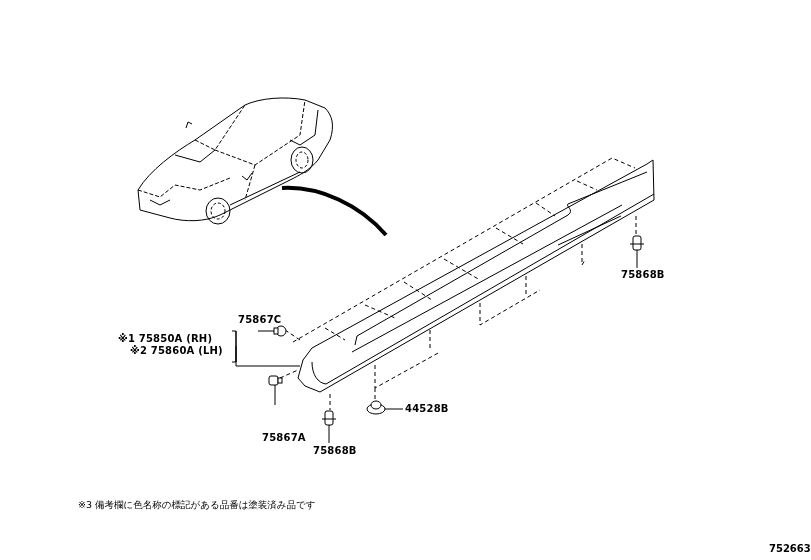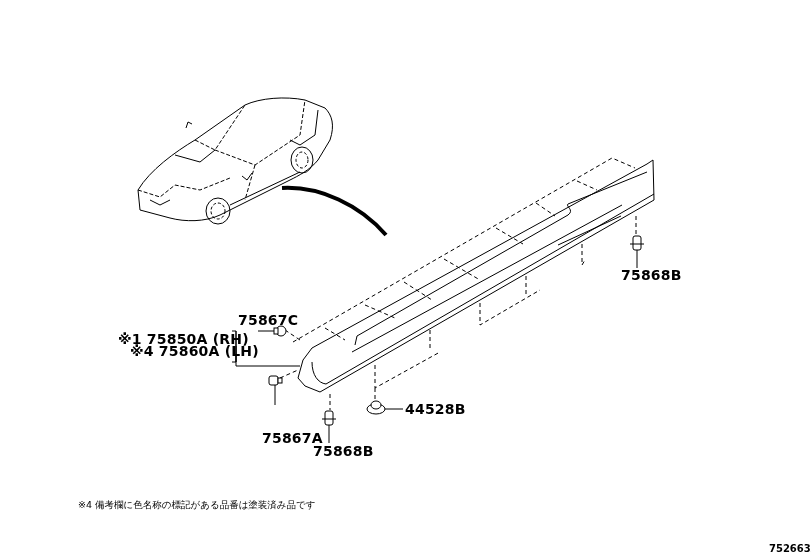--- a/index.html
+++ b/index.html
@@ -1,20 +1,20 @@
 <!DOCTYPE html>
 <html><head>
 <meta charset="utf-8">
 <style>
   html, body { margin: 0; padding: 0; background: #ffffff; }
   body { width: 811px; height: 560px; position: relative; overflow: hidden;
          font-family: "DejaVu Sans", sans-serif; color: #000; }
   svg.diagram { position: absolute; left: 0; top: 0; }
   .lbl { position: absolute; font-family: "DejaVu Sans", sans-serif; font-weight: bold;
-         font-size: 14px; letter-spacing: 0.2px; white-space: nowrap; line-height: 12px; }
+         font-size: 10px; letter-spacing: 0.2px; white-space: nowrap; line-height: 12px; }
   .note { position: absolute; font-size: 9.5px; white-space: nowrap; line-height: 12px; }
   .illustration-id { position: absolute; font-size: 10px; font-weight: bold; white-space: nowrap; }
 </style>
 </head>
 <body>
 
 <svg class="diagram" width="811" height="560" viewBox="0 0 811 560" xmlns="http://www.w3.org/2000/svg">
 
   <g fill="none" stroke="#000" stroke-width="1">
     <path d="M138,190 C150,170 175,152 195,140 L245,105 C260,98 285,96 305,100 L325,108 C332,115 335,125 330,140 L318,160 C310,170 298,176 290,180 L220,215 C205,222 185,222 170,218 L140,210 Z"></path>
@@ -89,21 +89,21 @@
     <ellipse cx="376" cy="409" rx="9" ry="5"></ellipse>
     <ellipse cx="376" cy="405" rx="5" ry="4"></ellipse>
   </g>
   <line x1="385" y1="409" x2="403" y2="409" stroke="#000" stroke-width="1"></line>
 
   <path d="M232,331 L236,331 L236,362 L232,362 M236,346 L236,362 M236,366 L300,366" fill="none" stroke="#000" stroke-width="1"></path>
   <path d="M236,331 L236,366" fill="none" stroke="#000" stroke-width="1"></path>
 </svg>
 
 <div class="lbl" style="left:118px;top:333px">※1 75850A (RH)</div>
-<div class="lbl" style="left:130px;top:345px">※4 75860A (LH)</div>
+<div class="lbl" style="left:130px;top:345px">※2 75860A (LH)</div>
 <div class="lbl" style="left:238px;top:314px">75867C</div>
 <div class="lbl" style="left:262px;top:432px">75867A</div>
 <div class="lbl" style="left:313px;top:445px">75868B</div>
 <div class="lbl" style="left:621px;top:269px">75868B</div>
 <div class="lbl" style="left:405px;top:403px">44528B</div>
 
-<div class="note" style="left:78px;top:499px">※4 備考欄に色名称の標記がある品番は塗装済み品です</div>
+<div class="note" style="left:78px;top:499px">※3 備考欄に色名称の標記がある品番は塗装済み品です</div>
 <div class="illustration-id" style="left:769px;top:543px">752663A</div>
 
 </body></html>

